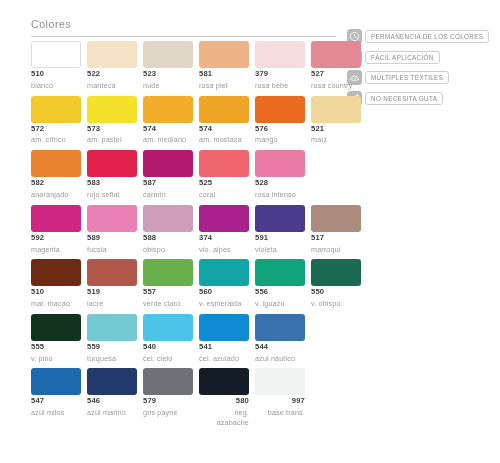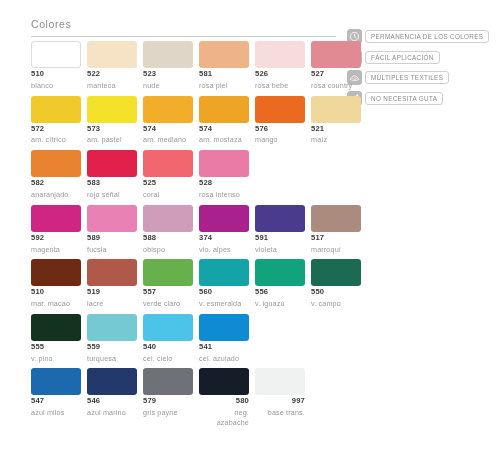--- a/index.html
+++ b/index.html
@@ -191,21 +191,21 @@
           <div class="code">523</div>
           <div class="cname">nude</div>
         </div>
         <div class="cell">
           <div class="chip" style="background: rgb(238, 180, 136);"></div>
           <div class="code">581</div>
           <div class="cname">rosa piel</div>
         </div>
         <div class="cell">
           <div class="chip" style="background: rgb(246, 220, 221);"></div>
-          <div class="code">526</div>
+          <div class="code">379</div>
           <div class="cname">rosa bebe</div>
         </div>
         <div class="cell">
           <div class="chip" style="background: rgb(226, 138, 147);"></div>
           <div class="code">527</div>
           <div class="cname">rosa country</div>
         </div>
       </div>
       <div class="row">
         <div class="cell">
@@ -244,20 +244,25 @@
           <div class="chip" style="background: rgb(233, 131, 47);"></div>
           <div class="code">582</div>
           <div class="cname">anaranjado</div>
         </div>
         <div class="cell">
           <div class="chip" style="background: rgb(225, 33, 75);"></div>
           <div class="code">583</div>
           <div class="cname">rojo señal</div>
         </div>
         <div class="cell">
+          <div class="chip" style="background: rgb(179, 25, 110);"></div>
+          <div class="code">587</div>
+          <div class="cname">carmín</div>
+        </div>
+        <div class="cell">
           <div class="chip" style="background: rgb(242, 103, 111);"></div>
           <div class="code">525</div>
           <div class="cname">coral</div>
         </div>
         <div class="cell">
           <div class="chip" style="background: rgb(233, 123, 166);"></div>
           <div class="code">528</div>
           <div class="cname">rosa intenso</div>
         </div>
       </div>
@@ -315,21 +320,21 @@
           <div class="cname">v. esmeralda</div>
         </div>
         <div class="cell">
           <div class="chip" style="background: rgb(17, 163, 124);"></div>
           <div class="code">556</div>
           <div class="cname">v. iguazú</div>
         </div>
         <div class="cell">
           <div class="chip" style="background: rgb(27, 107, 83);"></div>
           <div class="code">550</div>
-          <div class="cname">v. campo</div>
+          <div class="cname">v. obispo</div>
         </div>
       </div>
       <div class="row">
         <div class="cell">
           <div class="chip" style="background: rgb(20, 51, 31);"></div>
           <div class="code">555</div>
           <div class="cname">v. pino</div>
         </div>
         <div class="cell">
           <div class="chip" style="background: rgb(116, 201, 210);"></div>
@@ -338,20 +343,25 @@
         </div>
         <div class="cell">
           <div class="chip" style="background: rgb(76, 195, 232);"></div>
           <div class="code">540</div>
           <div class="cname">cel. cielo</div>
         </div>
         <div class="cell">
           <div class="chip" style="background: rgb(15, 139, 212);"></div>
           <div class="code">541</div>
           <div class="cname">cel. azulado</div>
+        </div>
+        <div class="cell">
+          <div class="chip" style="background: rgb(56, 113, 173);"></div>
+          <div class="code">544</div>
+          <div class="cname">azul náutico</div>
         </div>
       </div>
       <div class="row">
         <div class="cell">
           <div class="chip" style="background: rgb(28, 106, 173);"></div>
           <div class="code">547</div>
           <div class="cname">azul milos</div>
         </div>
         <div class="cell">
           <div class="chip" style="background: rgb(35, 57, 108);"></div>

